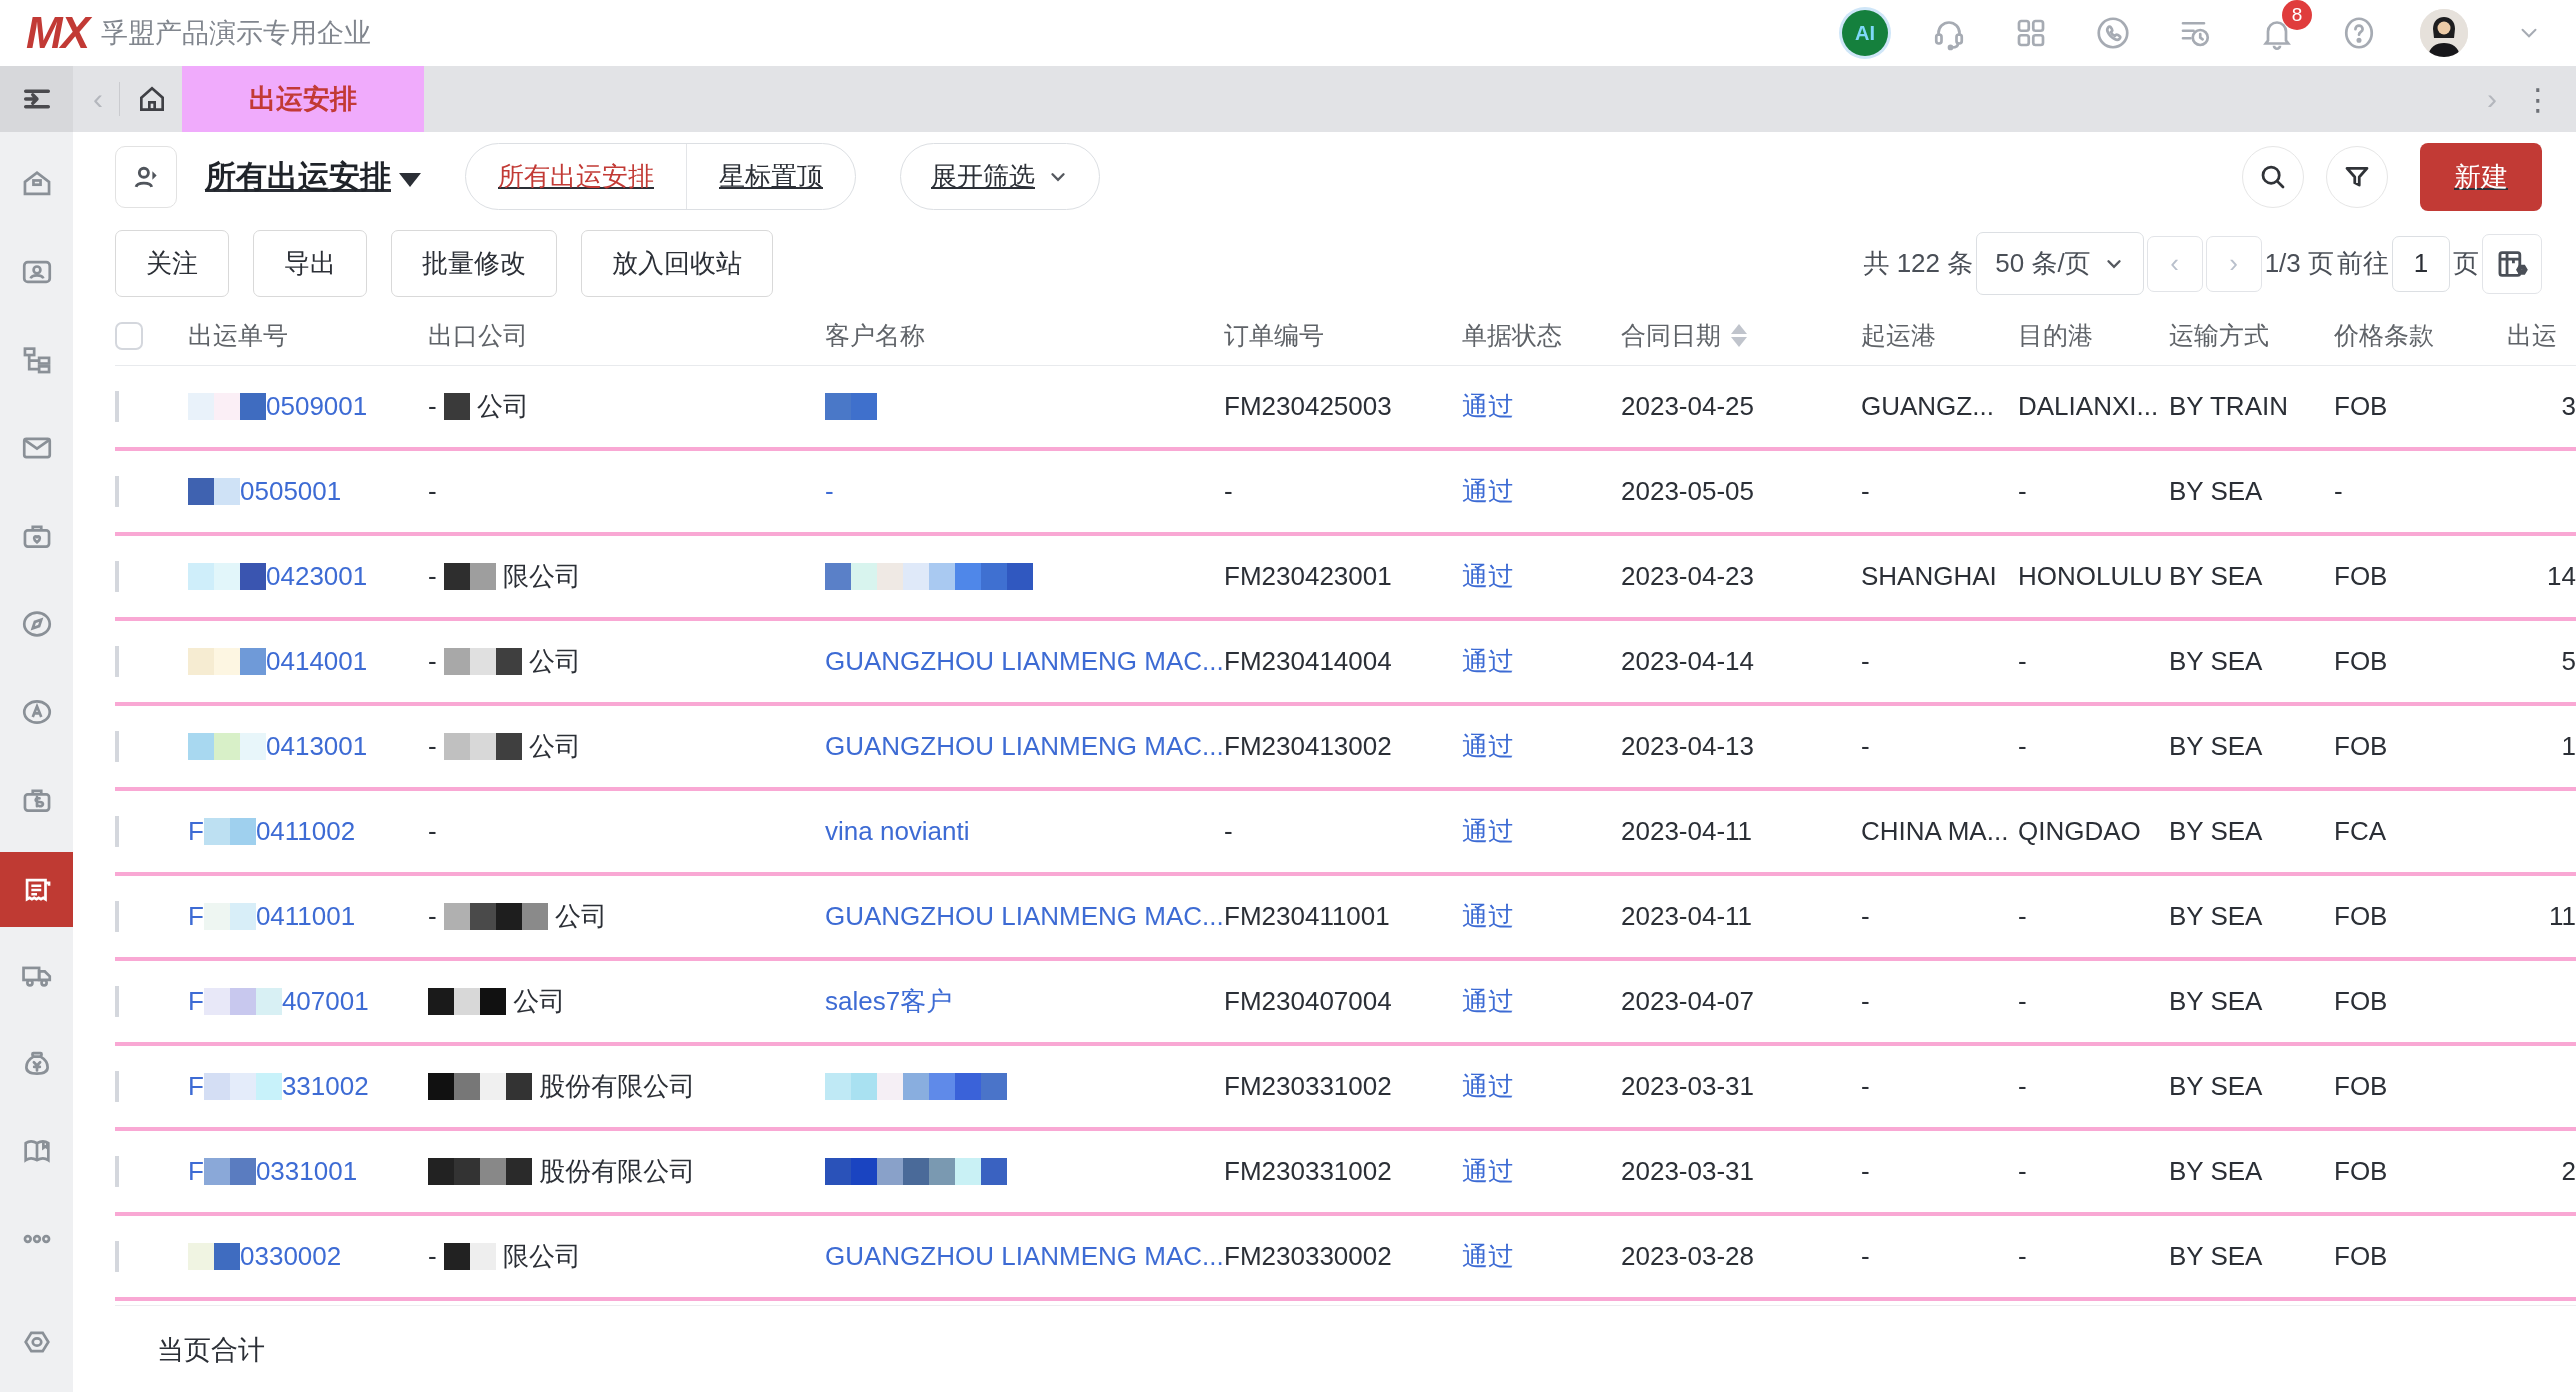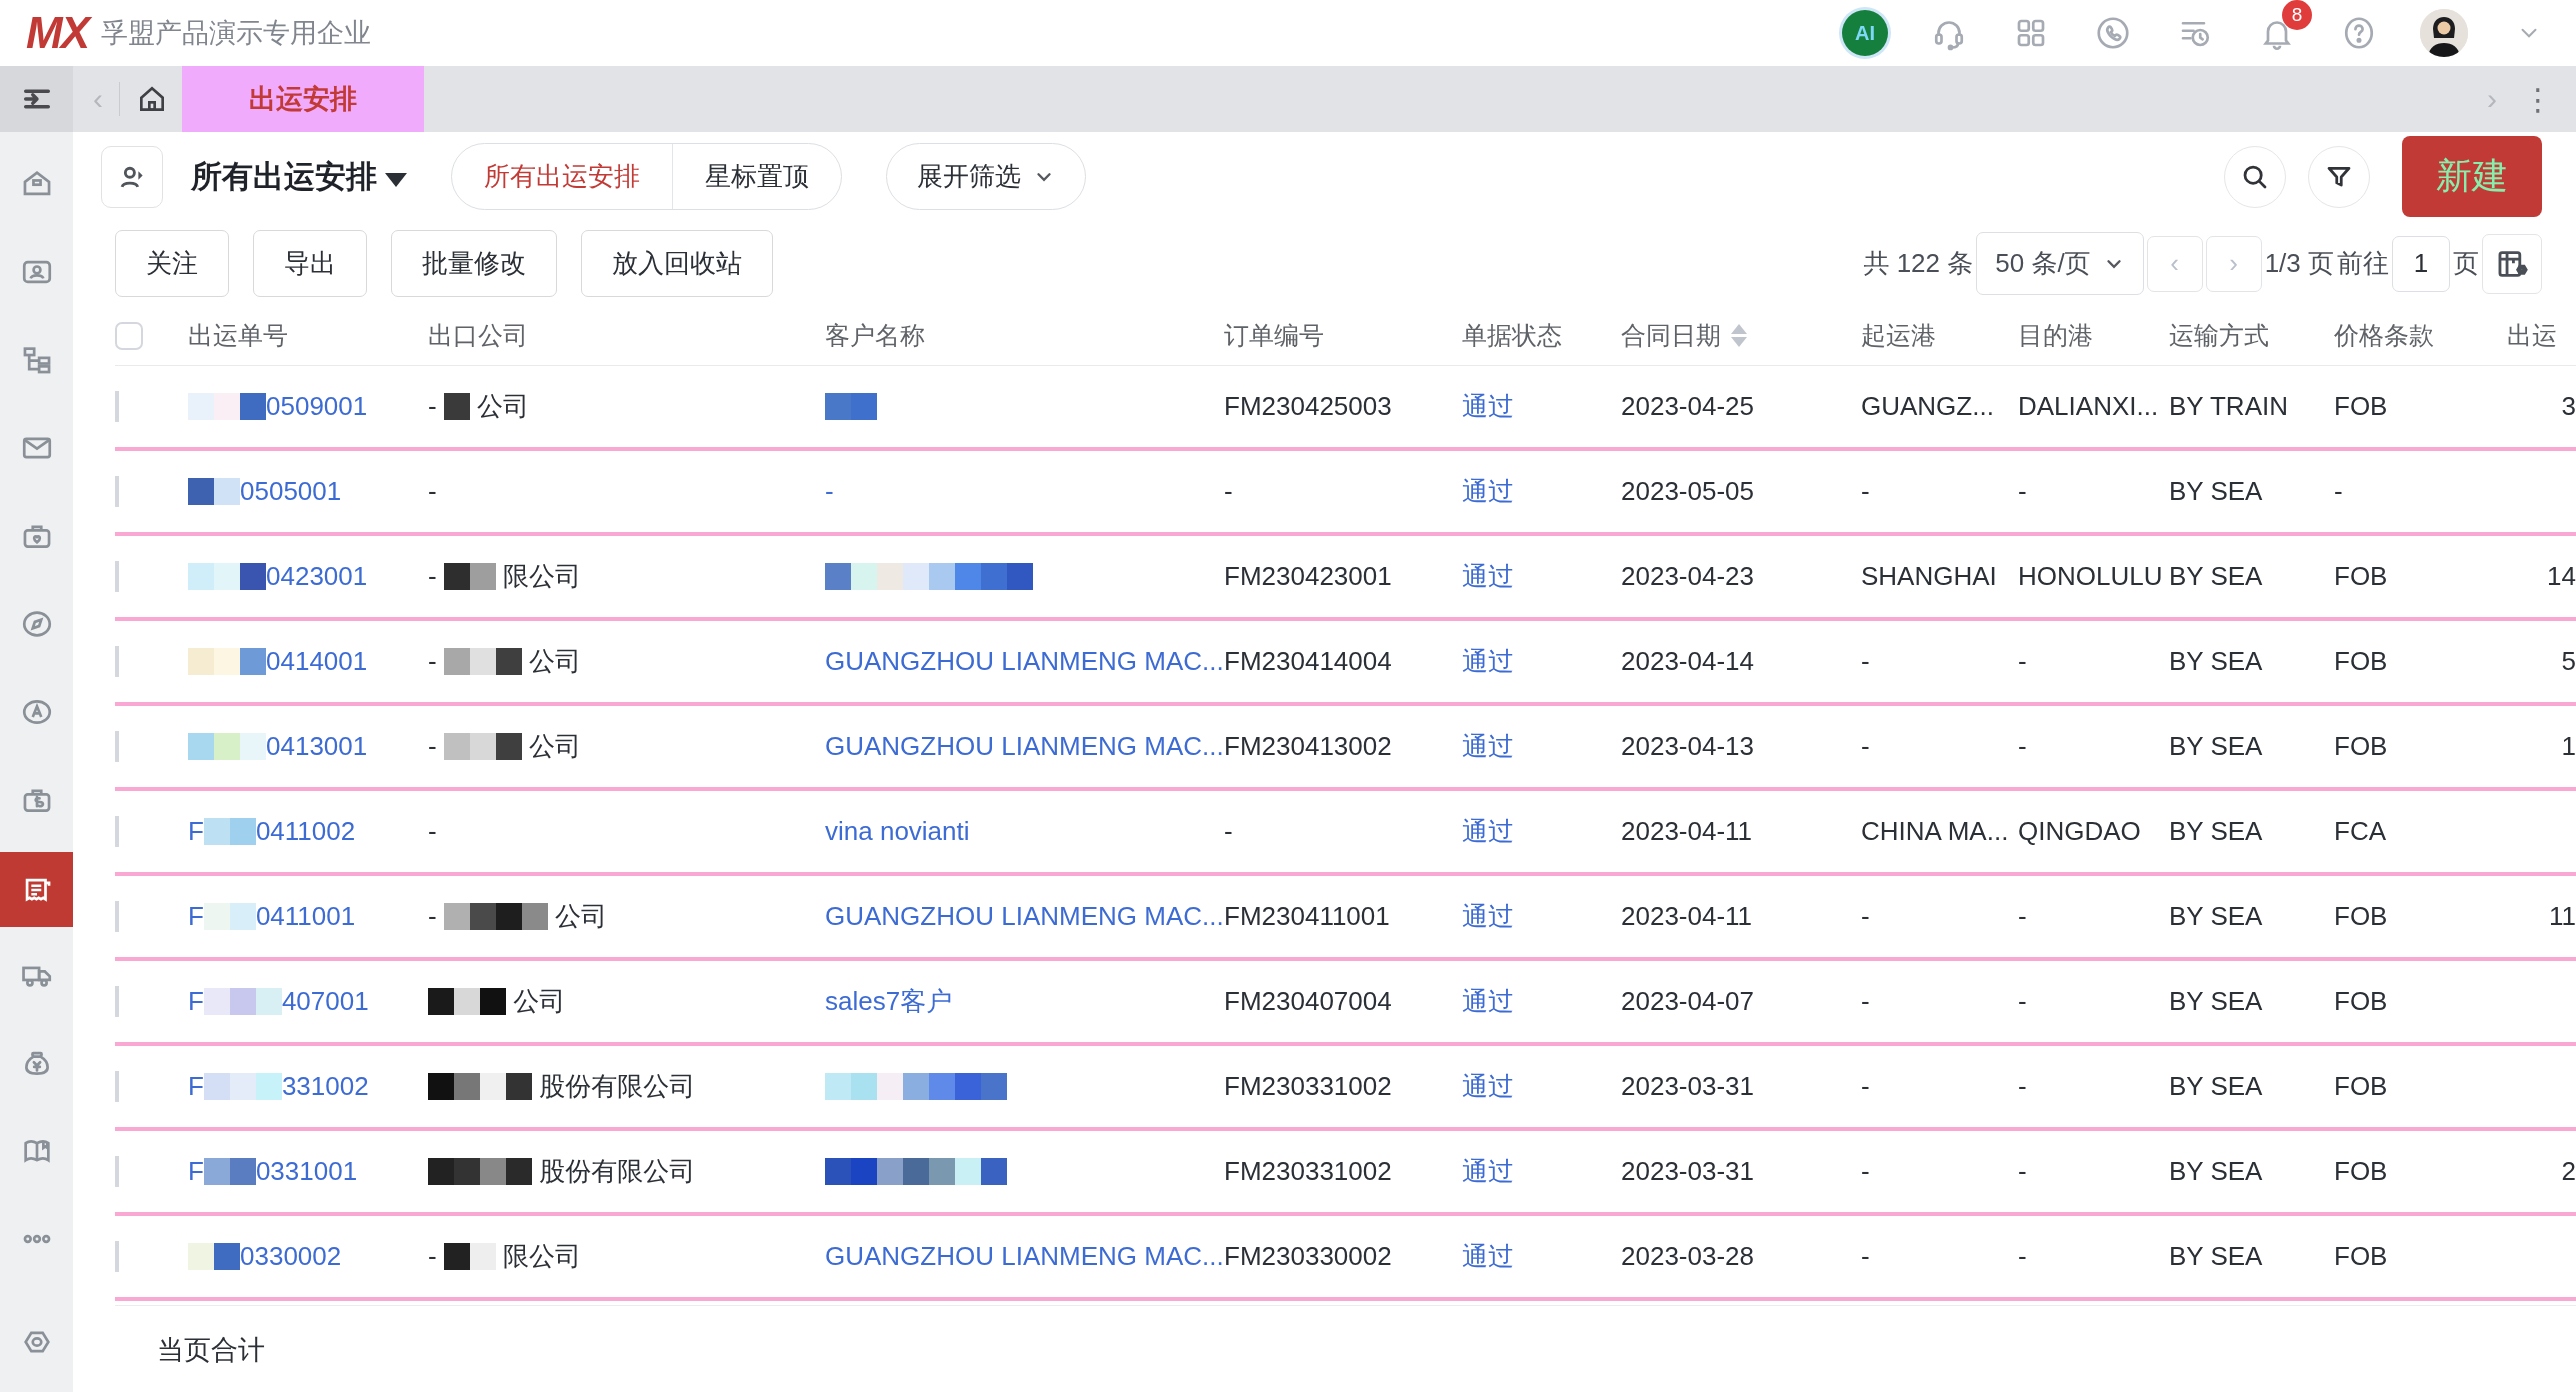--- a/index.html
+++ b/index.html
@@ -40,36 +40,36 @@
   .sidebar { width:73px; background:#eff0f2; display:flex; flex-direction:column; align-items:center; padding-top:16px; flex:0 0 73px; }
   .s-item { width:73px; height:72px; margin-bottom:16px; display:flex; align-items:center; justify-content:center; cursor:pointer; }
   .s-item svg { width:34px; height:34px; stroke:#8a9097; stroke-width:1.9; fill:none; }
   .s-item.active { background:#bf3a33; height:75px; margin-bottom:12px; }
   .s-item.active svg { stroke:#fff; }
   .s-bottom { margin-top:auto; margin-bottom:14px; }
 
   .main { flex:1; background:#fff; display:flex; flex-direction:column; min-width:0; }
 
   
-  .filter-row { height:89px; display:flex; align-items:center; padding:0 34px 0 28px; flex:0 0 89px; }
+  .filter-row { height:89px; display:flex; align-items:center; padding:0 34px 0 42px; flex:0 0 89px;text-decoration:underline; }
   .view-btn { width:62px; height:62px; border:1px solid #e2e2e2; border-radius:10px; display:flex; align-items:center; justify-content:center; cursor:pointer; }
   .view-btn svg { width:34px; height:34px; stroke:#50555c; stroke-width:2; fill:none; }
   .view-title { font-size:31px; font-weight:700; color:#1f2329; margin-left:28px; cursor:pointer; display:flex; align-items:center; gap:8px; }
   .caret-down { width:0; height:0; border-left:11px solid transparent; border-right:11px solid transparent; border-top:14px solid #2b2f36; margin-top:6px; }
   .pill { display:flex; align-items:center; border:1px solid #dcdfe3; border-radius:992px; background:#fff; margin-left:44px; overflow:hidden; }
   .seg { font-size:26px; padding:15px 32px; cursor:pointer; color:#2b2f36; }
   .seg.active { color:#c23a35; }
   .seg + .seg { border-left:1px solid #e3e5e8; }
   .expand-pill { display:flex; align-items:center; gap:12px; border:1px solid #dcdfe3; border-radius:992px; background:#fff;
     margin-left:44px; font-size:26px; padding:15px 30px; cursor:pointer; }
   .chev-svg { width:22px; height:22px; stroke:#55595f; stroke-width:2.6; fill:none; }
   .filter-right { margin-left:auto; display:flex; align-items:center; gap:22px; }
   .round-btn { width:62px; height:62px; border:1px solid #e6e6e6; border-radius:50%; display:flex; align-items:center; justify-content:center; cursor:pointer; background:#fff; }
   .round-btn svg { width:30px; height:30px; stroke:#303338; stroke-width:2.2; fill:none; }
-  .new-btn { background:#c23a35; color:#86efac; font-size:36px; border:none; border-radius:8px; padding:16px 34px; margin-left:10px; cursor:pointer; }
+  .new-btn { background:#c23a35; color:#ffffff; font-size:27px; border:none; border-radius:8px; padding:16px 34px; margin-left:10px; cursor:pointer; }
 
   
   .action-row { height:85px; display:flex; align-items:center; padding:0 34px 0 42px; flex:0 0 85px; }
   .act-btn { background:#fff; border:1px solid #d9d9d9; border-radius:7px; font-size:26px; color:#2b2f36;
     padding:15px 30px; margin-right:24px; cursor:pointer; }
   .pager { margin-left:auto; display:flex; align-items:center; gap:3px; font-size:26px; color:#4a4f57; }
   .psize { border:1px solid #dcdfe3; border-radius:7px; padding:13px 18px; display:flex; align-items:center; gap:12px; cursor:pointer; background:#fff; }
   .pbtn { width:56px; height:56px; border:1px solid #e2e4e8; border-radius:7px; display:flex; align-items:center; justify-content:center;
     background:#fff; color:#b9c0cc; font-size:26px; cursor:pointer; }
   .goto-input { width:58px; height:56px; border:1px solid #dcdfe3; border-radius:7px; text-align:center; font-size:26px; color:#2b2f36; }

